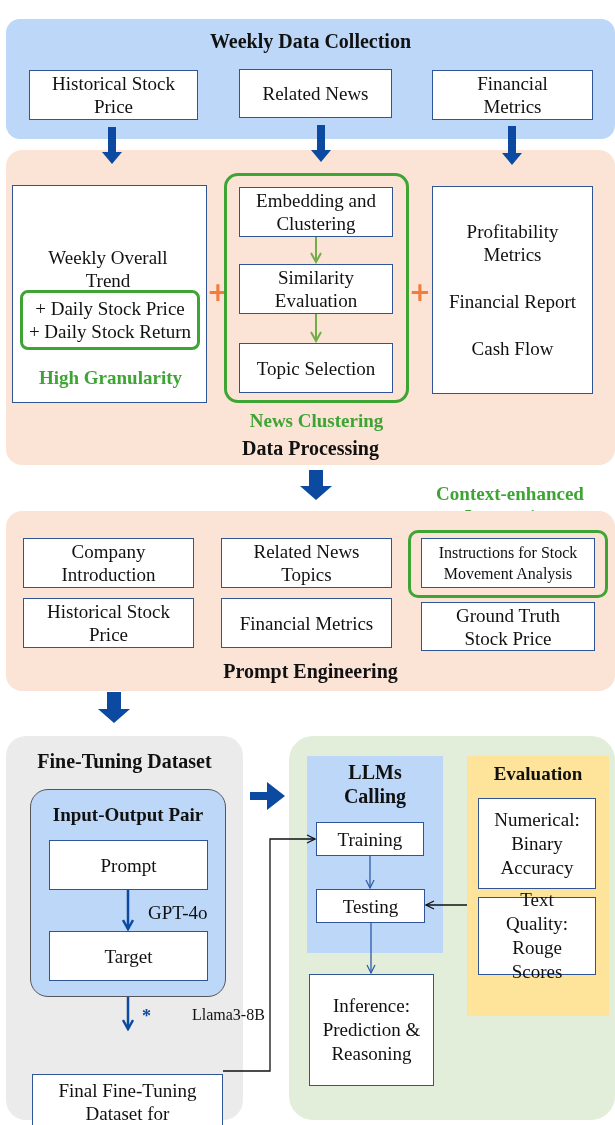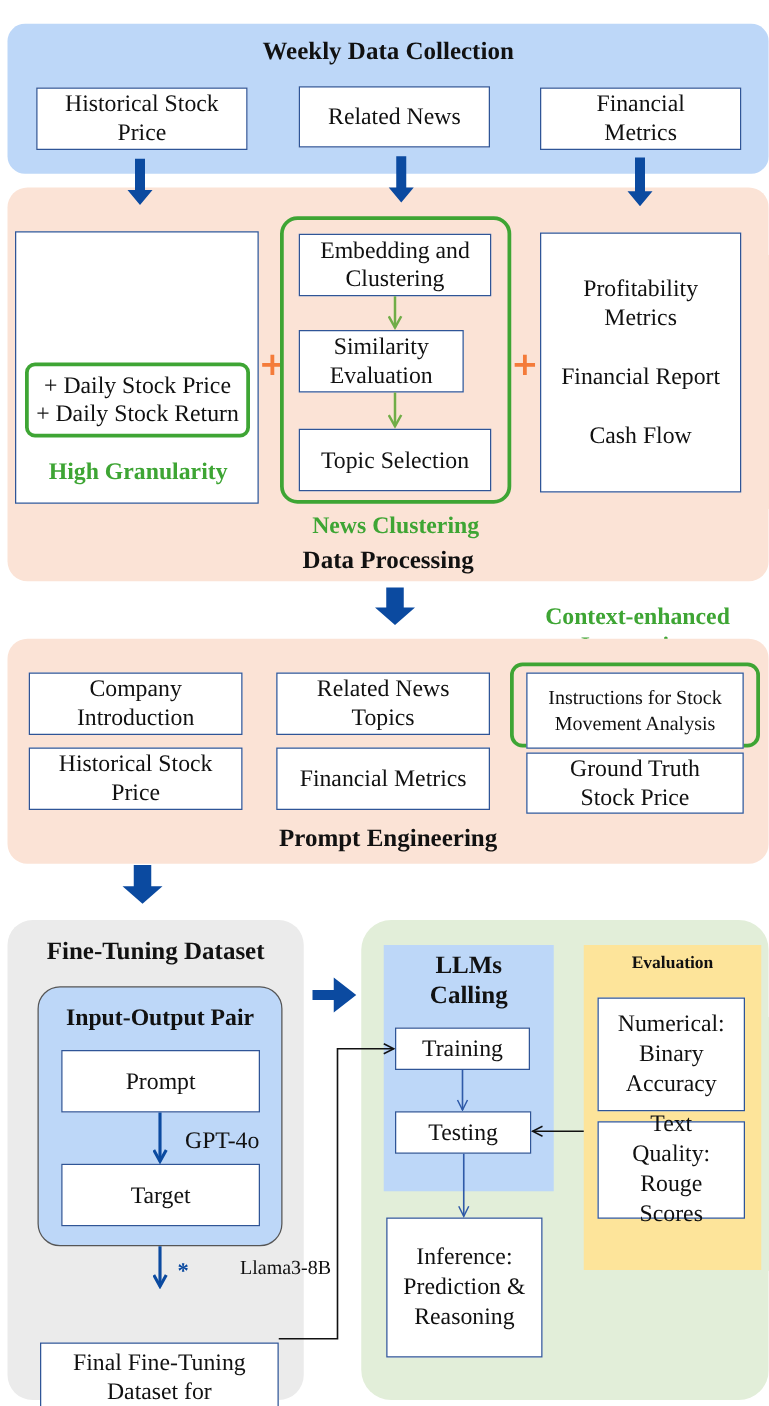--- a/index.html
+++ b/index.html
@@ -25,50 +25,51 @@
 
 <div class="abs band-blue" style="left:6px; top:19px; width:609px; height:120px;"></div>
 <div class="abs title" style="left:6px; top:30px; width:609px;">Weekly Data Collection</div>
 <div class="abs box" style="left:29px; top:70px; width:169px; height:50px; padding:0 18px;">Historical Stock Price</div>
 <div class="abs box" style="left:239px; top:69px; width:153px; height:49px;">Related News</div>
 <div class="abs box" style="left:432px; top:70px; width:161px; height:50px; padding:0 30px;">Financial Metrics</div>
 
 <div class="abs band-peach" style="left:6px; top:150px; width:609px; height:315px;"></div>
 
 <div class="abs box" style="left:12px; top:185px; width:195px; height:218px; display:block;">
+  <div class="abs" style="left:20px; top:60px; width:150px; text-align:center;">Weekly Overall Trend</div>
   <div class="abs green-frame" style="left:7px; top:104px; width:180px; height:60px; border-radius:8px;">
     <div style="text-align:center; margin-top:4px;">+ Daily Stock Price</div>
     <div style="text-align:center;">+ Daily Stock Return</div>
   </div>
   <div class="abs green-title" style="left:0; top:180px; width:195px;">High Granularity</div>
 </div>
 
 <div class="abs plus" style="left:207px; top:279px;">+</div>
 
 <div class="abs green-frame" style="left:224px; top:173px; width:185px; height:230px;"></div>
 <div class="abs box" style="left:239px; top:187px; width:154px; height:50px; padding:0 12px;">Embedding and Clustering</div>
-<div class="abs box" style="left:239px; top:264px; width:132px; height:50px; padding:16px 24px;">Similarity Evaluation</div>
+<div class="abs box" style="left:239px; top:264px; width:154px; height:50px; padding:16px 24px;">Similarity Evaluation</div>
 <div class="abs box" style="left:239px; top:343px; width:154px; height:50px;">Topic Selection</div>
 <div class="abs green-title" style="left:224px; top:410px; width:185px;">News Clustering</div>
 
 <div class="abs plus" style="left:409px; top:279px;">+</div>
 
 <div class="abs box" style="left:432px; top:186px; width:161px; height:208px; flex-direction:column;">
   <div style="margin-bottom:24px; padding:0 24px;">Profitability Metrics</div>
   <div style="margin-bottom:24px;">Financial Report</div>
   <div>Cash Flow</div>
 </div>
 <div class="abs title" style="left:6px; top:437px; width:609px;">Data Processing</div>
 
 <div class="abs green-title" style="left:420px; top:482px; width:180px; line-height:23px;">Context-enhanced Instruction</div>
 <div class="abs band-peach" style="left:6px; top:511px; width:609px; height:180px;"></div>
 <div class="abs green-frame" style="left:408px; top:530px; width:200px; height:68px; border-radius:10px;"></div>
 <div class="abs box" style="left:23px; top:538px; width:171px; height:50px; padding:0 28px;">Company Introduction</div>
 <div class="abs box" style="left:221px; top:538px; width:171px; height:50px; padding:0 20px;">Related News Topics</div>
-<div class="abs box" style="left:421px; top:538px; width:174px; height:61px; font-size:16px; line-height:21px; padding:0 8px;">Instructions for Stock Movement Analysis</div>
+<div class="abs box" style="left:421px; top:538px; width:174px; height:50px; font-size:16px; line-height:21px; padding:0 8px;">Instructions for Stock Movement Analysis</div>
 <div class="abs box" style="left:23px; top:598px; width:171px; height:50px; padding:0 18px;">Historical Stock Price</div>
 <div class="abs box" style="left:221px; top:598px; width:171px; height:50px;">Financial Metrics</div>
 <div class="abs box" style="left:421px; top:602px; width:174px; height:49px; padding:0 30px;">Ground Truth Stock Price</div>
 <div class="abs title" style="left:6px; top:660px; width:609px;">Prompt Engineering</div>
 
 <div class="abs band-gray" style="left:6px; top:736px; width:237px; height:384px;"></div>
 <div class="abs title" style="left:6px; top:750px; width:237px;">Fine-Tuning Dataset</div>
 <div class="abs" style="left:30px; top:789px; width:196px; height:208px; background:#bdd7f8; border:1.5px solid #555; border-radius:18px;"></div>
 <div class="abs title" style="left:30px; top:804px; width:196px; font-size:19px;">Input-Output Pair</div>
 <div class="abs box" style="left:49px; top:840px; width:159px; height:50px;">Prompt</div>
@@ -79,21 +80,21 @@
 <div class="abs box" style="left:32px; top:1074px; width:191px; height:78px; padding:0 10px;">Final Fine-Tuning Dataset for Instruction Tuning</div>
 
 <div class="abs band-green" style="left:289px; top:736px; width:326px; height:384px;"></div>
 <div class="abs" style="left:307px; top:756px; width:136px; height:197px; background:#bdd7f8;"></div>
 <div class="abs title" style="left:330px; top:760px; width:90px; line-height:24px;">LLMs Calling</div>
 <div class="abs box" style="left:316px; top:822px; width:108px; height:34px;">Training</div>
 <div class="abs box" style="left:316px; top:889px; width:109px; height:34px;">Testing</div>
 <div class="abs box" style="left:309px; top:974px; width:125px; height:112px; padding:0 4px; line-height:24px;">Inference: Prediction &amp; Reasoning</div>
 
 <div class="abs" style="left:467px; top:756px; width:142px; height:260px; background:#fde49a;"></div>
-<div class="abs title" style="left:467px; top:763px; width:142px; font-size:14px;">Evaluation</div>
+<div class="abs title" style="left:467px; top:763px; width:142px; font-size:19px;">Evaluation</div>
 <div class="abs box" style="left:478px; top:798px; width:118px; height:91px; padding:0 10px; line-height:24px;">Numerical: Binary Accuracy</div>
 <div class="abs box" style="left:478px; top:897px; width:118px; height:78px; padding:0 28px; line-height:24px;">Text Quality: Rouge Scores</div>
 
 <svg class="overlay" width="615" height="1125">
   <defs>
     <marker id="openArrow" markerWidth="10" markerHeight="10" refX="9" refY="5" orient="auto" markerUnits="userSpaceOnUse">
       <path d="M1,1 L9,5 L1,9" fill="none" stroke="#111" stroke-width="1.2"></path>
     </marker>
     <marker id="openArrowBlue" markerWidth="10" markerHeight="10" refX="9" refY="5" orient="auto" markerUnits="userSpaceOnUse">
       <path d="M1,1 L9,5 L1,9" fill="none" stroke="#2f5aa8" stroke-width="1.2"></path>

